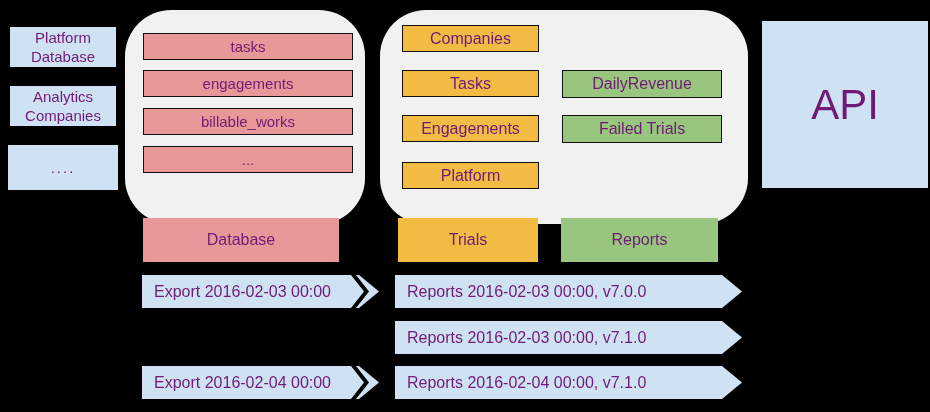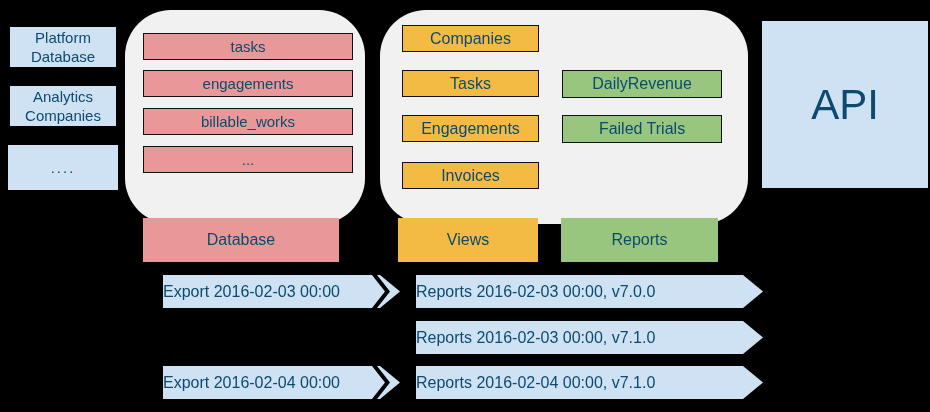--- a/index.html
+++ b/index.html
@@ -2,21 +2,21 @@
 <html><head>
 <meta charset="utf-8">
 <style>
   html, body { margin: 0; padding: 0; background: #000; }
   #stage {
     position: relative;
     width: 930px;
     height: 412px;
     background: #000000;
     font-family: "Liberation Sans", "DejaVu Sans", sans-serif;
-    color: #0c4a6e;
+    color: #701a75;
     overflow: hidden;
   }
   .abs { position: absolute; box-sizing: border-box; }
 
   
   .src-box {
     left: 8px; width: 110px;
     background: #CFE2F3;
     border: 2px solid #000;
     display: flex; align-items: center; justify-content: center;
@@ -69,23 +69,23 @@
   }
   .legend-db { left: 143px; top: 218px; width: 196px; background: #E89899; }
   .legend-views { left: 398px; top: 218px; width: 140px; background: #F4BB44; }
   .legend-reports { left: 561px; top: 218px; width: 157px; background: #98C67F; }
 
   
   .banner {
     height: 33px;
     background: #CFE2F3;
     display: flex; align-items: center;
+    padding-left: 12px;
     font-size: 16px;
     clip-path: polygon(0 0, calc(100% - 20px) 0, 100% 50%, calc(100% - 20px) 100%, 0 100%);
-    margin-left: 21px;
   }
   .banner.export { left: 142px; width: 237px; }
   .banner.report { left: 395px; width: 347px; }
   .banner.export::after {
     content: "";
     position: absolute;
     right: 10px; top: 0; height: 100%; width: 18px;
     background: #000;
     clip-path: polygon(0 0, 5px 0, 100% 50%, 5px 100%, 0 100%, calc(100% - 5px) 50%);
   }
@@ -108,30 +108,30 @@
     <div class="abs table-row" style="top:23px;">tasks</div>
     <div class="abs table-row" style="top:60px;">engagements</div>
     <div class="abs table-row" style="top:98px;">billable_works</div>
     <div class="abs table-row" style="top:136px;">...</div>
   </div>
 
   <div class="abs bubble" style="left:380px;width:368px;">
     <div class="abs view-box" style="top:15px;">Companies</div>
     <div class="abs view-box" style="top:60px;">Tasks</div>
     <div class="abs view-box" style="top:105px;">Engagements</div>
-    <div class="abs view-box" style="top:152px;">Invoices</div>
+    <div class="abs view-box" style="top:152px;">Platform</div>
 
     <div class="abs report-box" style="top:60px;">DailyRevenue</div>
     <div class="abs report-box" style="top:105px;">Failed Trials</div>
   </div>
 
   <div class="abs api-box">API</div>
 
   <div class="abs legend-box legend-db">Database</div>
-  <div class="abs legend-box legend-views">Views</div>
+  <div class="abs legend-box legend-views">Trials</div>
   <div class="abs legend-box legend-reports">Reports</div>
 
   <div class="abs banner export row1">Export 2016-02-03 00:00</div>
   <div class="abs banner report row1">Reports 2016-02-03 00:00, v7.0.0</div>
 
   <div class="abs banner report row2">Reports 2016-02-03 00:00, v7.1.0</div>
 
   <div class="abs banner export row3">Export 2016-02-04 00:00</div>
   <div class="abs banner report row3">Reports 2016-02-04 00:00, v7.1.0</div>
 

